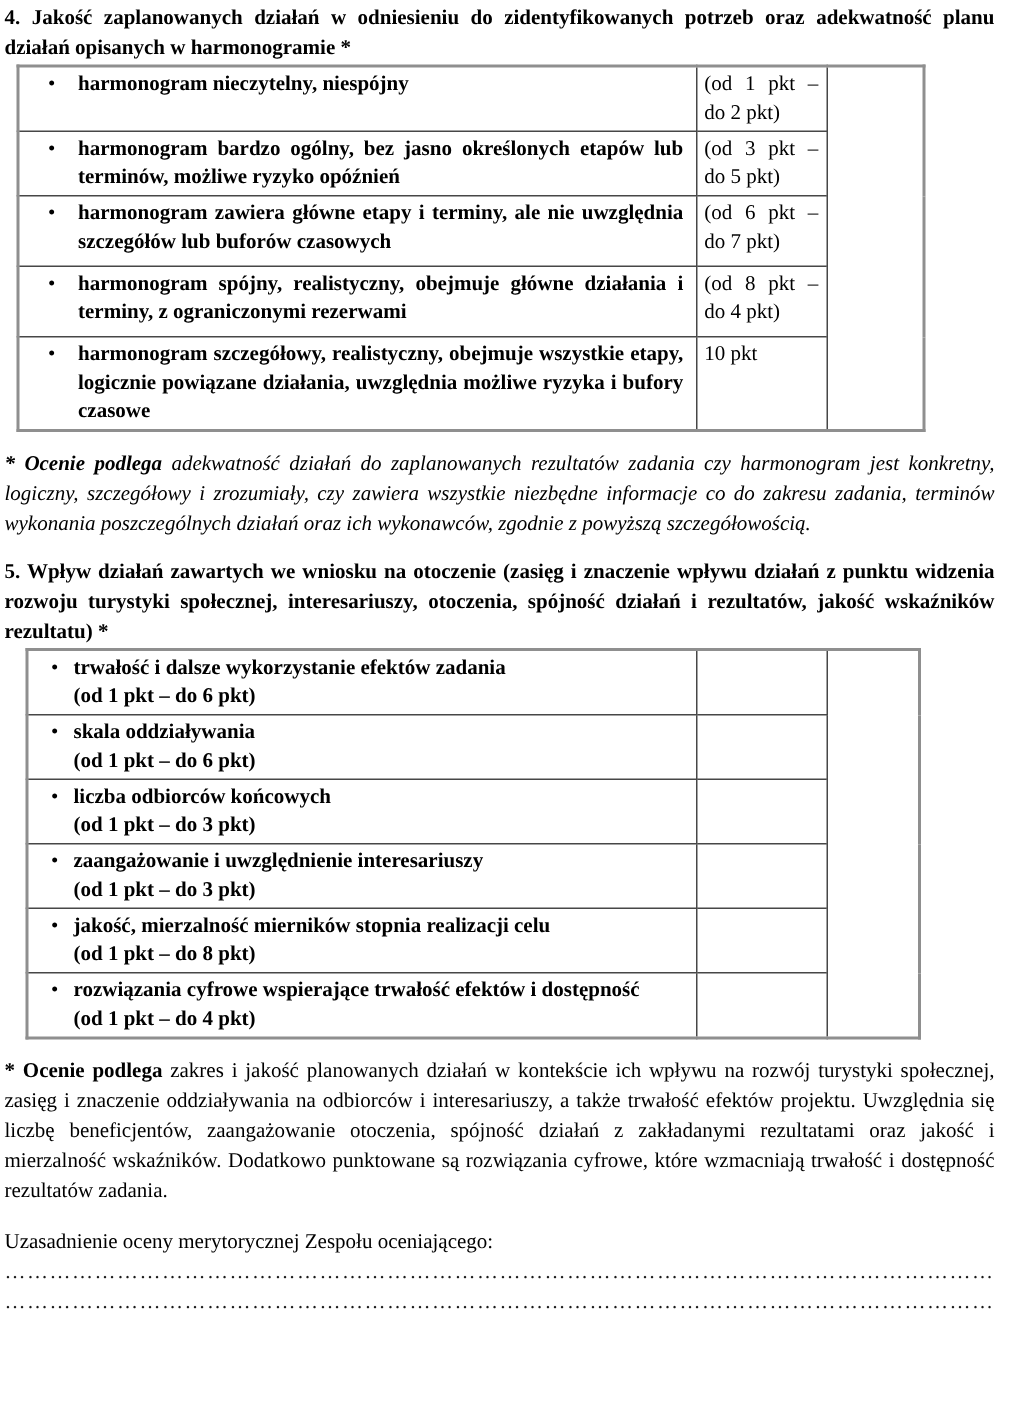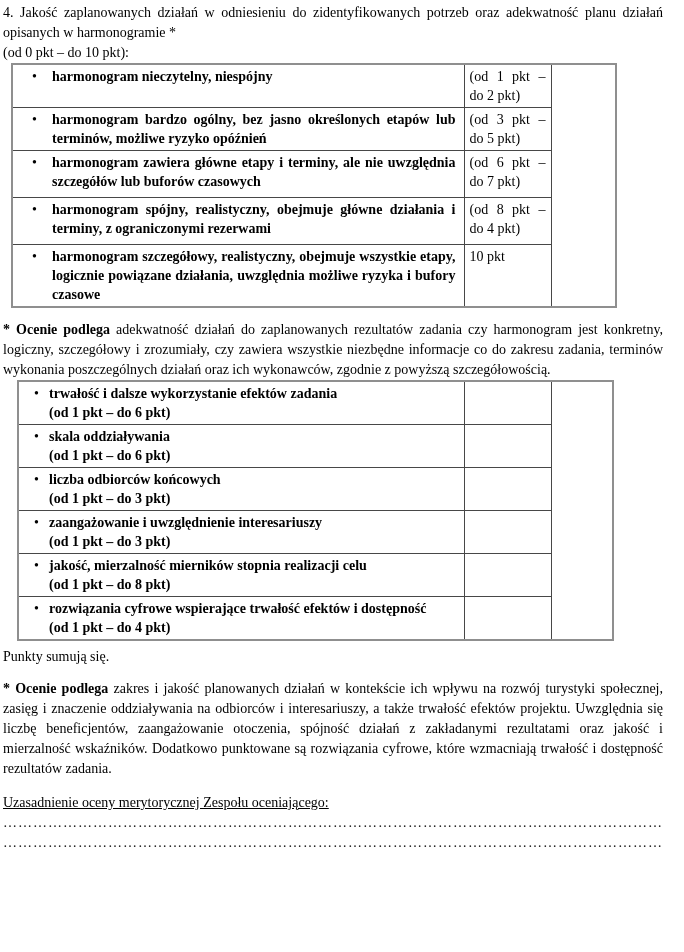--- a/index.html
+++ b/index.html
@@ -4,22 +4,22 @@
 <style>
   html,body{margin:0;padding:0;background:#ffffff;}
   body{
     width:684px;height:952px;
     font-family:"Liberation Serif", serif;
     font-size:14px;line-height:20px;color:#000;
     overflow:hidden;
   }
   .page{padding:3px 21px 0 3px;}
   p{margin:0;text-align:justify;}
-  .h{font-weight:normal;}
-  .note{margin-top:12px;}
+  .h{font-weight:bold;}
+  .note{margin-top:12px;font-style:italic;}
   table{border-collapse:collapse;table-layout:fixed;border:2px solid #8f8f8f;}
   td{border:1px solid #474747;vertical-align:top;padding:2px 5px;line-height:19px;}
   .t1{margin-left:8px;width:604px;}
   .t2{margin-left:14px;width:595px;}
   .t1 col.c1{width:452px}.t1 col.c2{width:87px}.t1 col.c3{width:65px}
   .t2 col.c1{width:446px}.t2 col.c2{width:87px}.t2 col.c3{width:62px}
   td.cell-1{padding-left:0;padding-right:8px;}
   .li{position:relative;padding-left:39px;}
   .t2 .li{padding-left:30px;}
   .bullet{position:absolute;left:19px;top:0;}
@@ -29,33 +29,32 @@
   .t1 tr.r1 td{height:38px;}
   .t1 tr.r2 td{height:38px;}
   .t1 tr.r3 td{height:42px;}
   .t1 tr.r4 td{height:42px;}
   .t1 tr.r5 td{height:53px;}
   .t2 td{height:37px;}
   .score-col{background:#fff;}
   .h5{margin-top:12px;}
   .sum{margin-top:6px;}
   .note2{margin-top:12px;}
-  .just{margin-top:14px;text-decoration:underline;}
+  .just{margin-top:14px;}
   .dots{
     white-space:nowrap;overflow:hidden;width:659px;height:20px;
     letter-spacing:1px;color:#1a1a1a;font-size:14px;line-height:20px;
   }
 </style>
 </head>
 <body>
 
 <div class="page">
 
   <p class="h">4. Jakość zaplanowanych działań w odniesieniu do zidentyfikowanych potrzeb oraz adekwatność planu działań opisanych w harmonogramie *</p>
-  <p class="h">(od 0 pkt – do 10 pkt):</p>
 
   <table class="t1">
     <colgroup>
         <col class="c1">
         <col class="c2">
         <col class="c3">
       </colgroup>
     <tbody>
         <tr class="r1">
       <td class="cell-1">
@@ -101,20 +100,21 @@
         <div class="txt">harmonogram szczegółowy, realistyczny, obejmuje wszystkie etapy, logicznie powiązane działania, uwzględnia możliwe ryzyka i bufory czasowe</div>
             </div>
       </td>
       <td class="cell-2">10 pkt</td>
     </tr>
   </tbody>
     </table>
 
   <p class="note"><b>* Ocenie podlega</b><span> adekwatność działań do zaplanowanych rezultatów zadania czy harmonogram jest konkretny, logiczny, szczegółowy i zrozumiały, czy zawiera wszystkie niezbędne informacje co do zakresu zadania, terminów wykonania poszczególnych działań oraz ich wykonawców, zgodnie z powyższą szczegółowością.</span></p>
 
+  <p class="h h5">5. Wpływ działań zawartych we wniosku na otoczenie (zasięg i znaczenie wpływu działań z punktu widzenia rozwoju turystyki społecznej, interesariuszy, otoczenia, spójność działań i rezultatów, jakość wskaźników rezultatu) *</p>
 
   <table class="t2">
     <colgroup>
         <col class="c1">
         <col class="c2">
         <col class="c3">
       </colgroup>
     <tbody>
         <tr>
       <td class="cell-1">
@@ -185,21 +185,20 @@
                 <div>rozwiązania cyfrowe wspierające trwałość efektów i dostępność</div>
                 <div>(od 1 pkt – do 4 pkt)</div>
               </div>
             </div>
       </td>
       <td></td>
     </tr>
   </tbody>
     </table>
 
-  <p class="sum">Punkty sumują się.</p>
 
   <p class="note2"><b>* Ocenie podlega</b><span> zakres i jakość planowanych działań w kontekście ich wpływu na rozwój turystyki społecznej, zasięg i znaczenie oddziaływania na odbiorców i interesariuszy, a także trwałość efektów projektu. Uwzględnia się liczbę beneficjentów, zaangażowanie otoczenia, spójność działań z zakładanymi rezultatami oraz jakość i mierzalność wskaźników. Dodatkowo punktowane są rozwiązania cyfrowe, które wzmacniają trwałość i dostępność rezultatów zadania.</span></p>
 
   <p class="just">Uzasadnienie oceny merytorycznej Zespołu oceniającego:</p>
   <div class="dots">………………………………………………………………………………………………………………………………………………………………………………………………</div>
   <div class="dots">………………………………………………………………………………………………………………………………………………………………………………………………</div>
 
 </div>
 
 </body></html>

